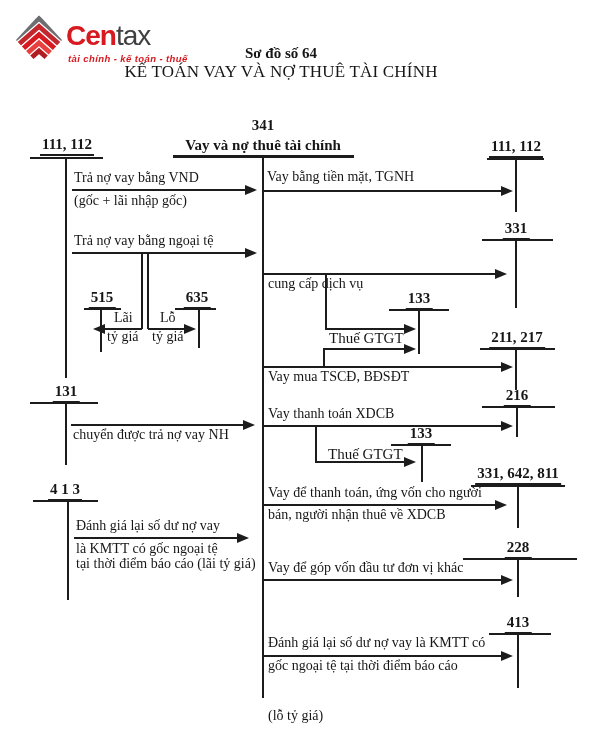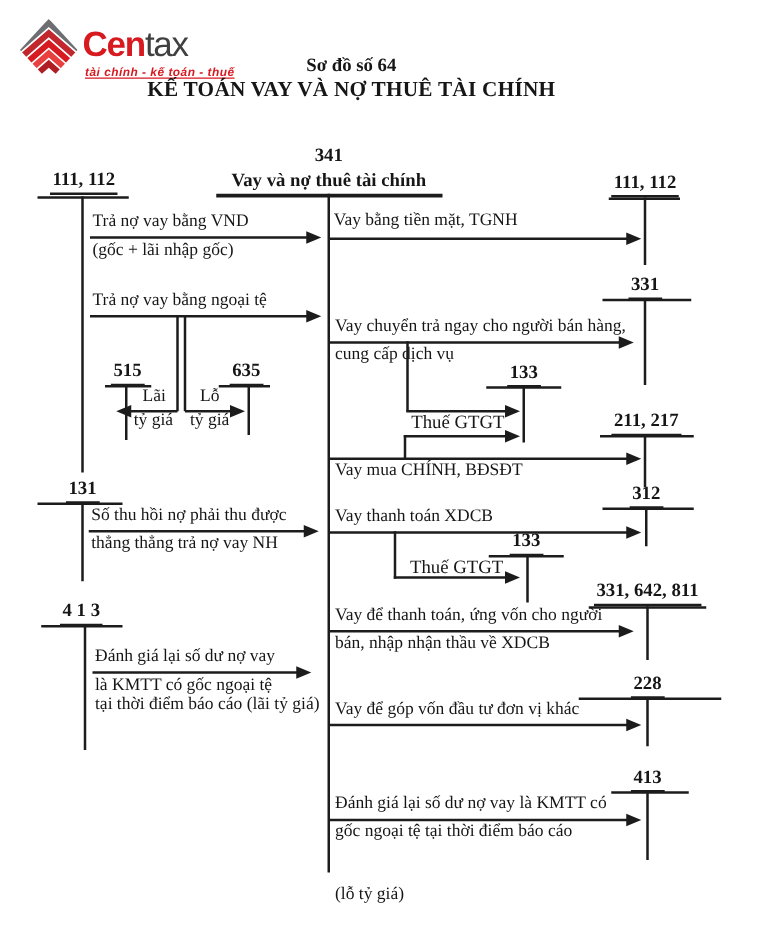--- a/index.html
+++ b/index.html
@@ -22,27 +22,27 @@
          transform:translateX(-50%); border-bottom:2px solid #1c1c1c; padding:0 2px 1px 2px; }
   .num.plain { border-bottom:none; }
   
   .lbl { position:absolute; font-size:14px; line-height:1.2; white-space:nowrap; }
   .lbl.small { font-size:14px; }
   .lbl.big { font-size:15px; }
   
   .doc-number { position:absolute; left:281px; top:45px; transform:translateX(-50%);
                 font-weight:700; font-size:15px; white-space:nowrap; }
   .doc-title  { position:absolute; left:281px; top:62px; transform:translateX(-50%);
-                font-weight:700; font-size:17px; letter-spacing:.2px; white-space:nowrap; }
+                font-weight:400; font-size:17px; letter-spacing:.2px; white-space:nowrap; }
   .brand { position:absolute; left:66px; top:22px; line-height:1;
            font-family:"Liberation Sans","DejaVu Sans",sans-serif; font-size:28px; font-weight:700; letter-spacing:-1px; }
   .brand .red  { color:#d71920; }
   .brand .dark { color:#404041; font-weight:400; }
   .tagline { position:absolute; left:68px; top:53px; font-family:"Liberation Sans","DejaVu Sans",sans-serif;
-             font-size:9.5px; font-style:italic; font-weight:700; color:#d71920; letter-spacing:.4px; white-space:nowrap;text-decoration:underline; }
+             font-size:9.5px; font-style:italic; font-weight:700; color:#d71920; letter-spacing:.4px; white-space:nowrap; }
 </style>
 </head>
 <body>
 
 <div class="page">
 
   <svg width="48" height="54" viewBox="0 0 100 108" style="position:absolute;left:15px;top:13px">
     <defs>
         <clipPath id="dmc">
           <polygon points="50,2 98,54 50,106 2,54"></polygon>
@@ -98,89 +98,87 @@
 
   <div class="num" style="left:197px;top:290px">635</div>
   <div class="hl" style="left:175px;top:308px;width:41px"></div>
   <div class="vl" style="left:198px;top:308px;height:40px"></div>
   <div class="lbl small" style="left:160px;top:310px">Lỗ</div>
   <div class="lbl small" style="left:152px;top:329px">tỷ giá</div>
 
   <div class="num" style="left:66px;top:384px">131</div>
   <div class="hl" style="left:30px;top:402px;width:68px"></div>
   <div class="vl" style="left:65px;top:402px;height:63px"></div>
-  <div class="lbl" style="left:73px;top:405px">Số thu hồi nợ phải thu được</div>
   <div class="hl" style="left:71px;top:424px;width:173px"></div>
   <div class="ah-r" style="left:243px;top:420px"></div>
-  <div class="lbl" style="left:73px;top:427px">thẳng thẳng trả nợ vay NH</div>
+  <div class="lbl" style="left:73px;top:427px">chuyển được trả nợ vay NH</div>
 
   <div class="num" style="left:65px;top:482px">4 1 3</div>
   <div class="hl" style="left:33px;top:500px;width:65px"></div>
   <div class="vl" style="left:67px;top:500px;height:100px"></div>
   <div class="lbl" style="left:76px;top:518px">Đánh giá lại số dư nợ vay</div>
   <div class="hl" style="left:74px;top:537px;width:164px"></div>
   <div class="ah-r" style="left:237px;top:533px"></div>
   <div class="lbl" style="left:76px;top:556px">tại thời điểm báo cáo (lãi tỷ giá)</div>
   <div class="lbl" style="left:76px;top:541px">là KMTT có gốc ngoại tệ</div>
 
   <div class="num" style="left:516px;top:139px">111, 112</div>
   <div class="hl" style="left:487px;top:158px;width:57px"></div>
   <div class="vl" style="left:515px;top:158px;height:54px"></div>
   <div class="lbl" style="left:267px;top:169px">Vay bằng tiền mặt, TGNH</div>
   <div class="hl" style="left:264px;top:190px;width:238px"></div>
   <div class="ah-r" style="left:501px;top:186px"></div>
 
   <div class="num" style="left:516px;top:221px">331</div>
   <div class="hl" style="left:482px;top:239px;width:71px"></div>
   <div class="vl" style="left:515px;top:239px;height:69px"></div>
-  <div class="lbl" style="left:268px;top:254px">Vay chuyển trả ngay cho người bán hàng,</div>
   <div class="hl" style="left:264px;top:273px;width:232px"></div>
   <div class="ah-r" style="left:495px;top:269px"></div>
   <div class="lbl" style="left:268px;top:276px">cung cấp dịch vụ</div>
 
   <div class="vl" style="left:325px;top:273px;height:56px"></div>
   <div class="hl" style="left:325px;top:328px;width:80px"></div>
   <div class="ah-r" style="left:404px;top:324px"></div>
   <div class="num" style="left:419px;top:291px">133</div>
   <div class="hl" style="left:389px;top:309px;width:60px"></div>
   <div class="vl" style="left:418px;top:309px;height:45px"></div>
   <div class="lbl big" style="left:329px;top:329px">Thuế GTGT</div>
   <div class="vl" style="left:323px;top:348px;height:20px"></div>
   <div class="hl" style="left:323px;top:348px;width:82px"></div>
   <div class="ah-r" style="left:404px;top:344px"></div>
 
   <div class="num" style="left:517px;top:330px">211, 217</div>
   <div class="hl" style="left:480px;top:348px;width:75px"></div>
   <div class="vl" style="left:515px;top:348px;height:42px"></div>
   <div class="hl" style="left:264px;top:366px;width:238px"></div>
   <div class="ah-r" style="left:501px;top:362px"></div>
-  <div class="lbl" style="left:268px;top:369px">Vay mua CHÍNH, BĐSĐT</div>
+  <div class="lbl" style="left:268px;top:369px">Vay mua TSCĐ, BĐSĐT</div>
 
-  <div class="num" style="left:517px;top:388px">312</div>
+  <div class="num" style="left:517px;top:388px">216</div>
   <div class="hl" style="left:482px;top:406px;width:73px"></div>
   <div class="vl" style="left:516px;top:406px;height:31px"></div>
   <div class="lbl" style="left:268px;top:406px">Vay thanh toán XDCB</div>
   <div class="hl" style="left:264px;top:425px;width:238px"></div>
   <div class="ah-r" style="left:501px;top:421px"></div>
 
   <div class="vl" style="left:315px;top:425px;height:38px"></div>
   <div class="hl" style="left:315px;top:461px;width:90px"></div>
   <div class="ah-r" style="left:404px;top:457px"></div>
   <div class="num" style="left:421px;top:426px">133</div>
   <div class="hl" style="left:391px;top:444px;width:60px"></div>
   <div class="vl" style="left:421px;top:444px;height:38px"></div>
   <div class="lbl big" style="left:328px;top:445px">Thuế GTGT</div>
 
   <div class="num" style="left:518px;top:466px">331, 642, 811</div>
   <div class="hl" style="left:471px;top:485px;width:94px"></div>
   <div class="vl" style="left:517px;top:485px;height:43px"></div>
   <div class="lbl" style="left:268px;top:485px">Vay để thanh toán, ứng vốn cho người</div>
   <div class="hl" style="left:264px;top:504px;width:232px"></div>
   <div class="ah-r" style="left:495px;top:500px"></div>
-  <div class="lbl" style="left:268px;top:507px">bán, nhập nhận thầu về XDCB</div>
+  <div class="lbl" style="left:268px;top:507px">bán, người nhận thuê về XDCB</div>
 
   <div class="num" style="left:518px;top:540px">228</div>
   <div class="hl" style="left:463px;top:558px;width:114px"></div>
   <div class="vl" style="left:517px;top:558px;height:39px"></div>
   <div class="lbl" style="left:268px;top:560px">Vay để góp vốn đầu tư đơn vị khác</div>
   <div class="hl" style="left:264px;top:579px;width:238px"></div>
   <div class="ah-r" style="left:501px;top:575px"></div>
 
   <div class="num" style="left:518px;top:615px">413</div>
   <div class="hl" style="left:489px;top:633px;width:62px"></div>

